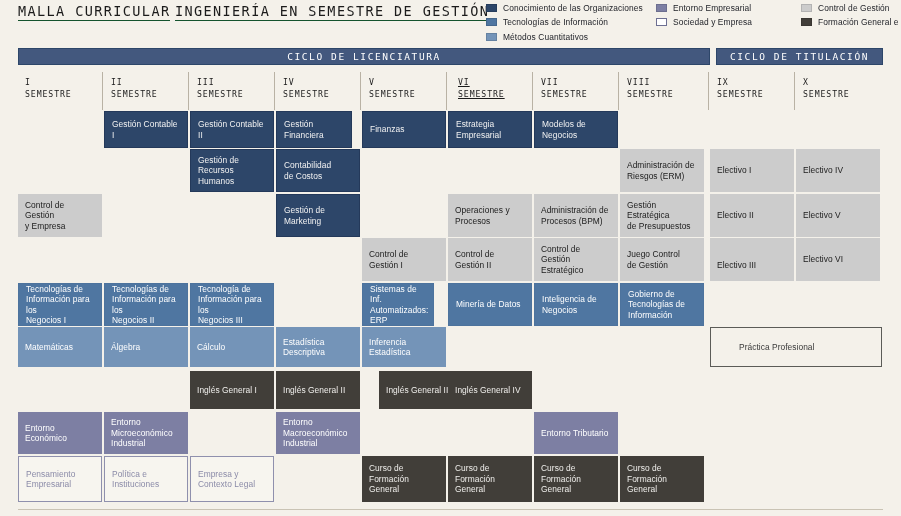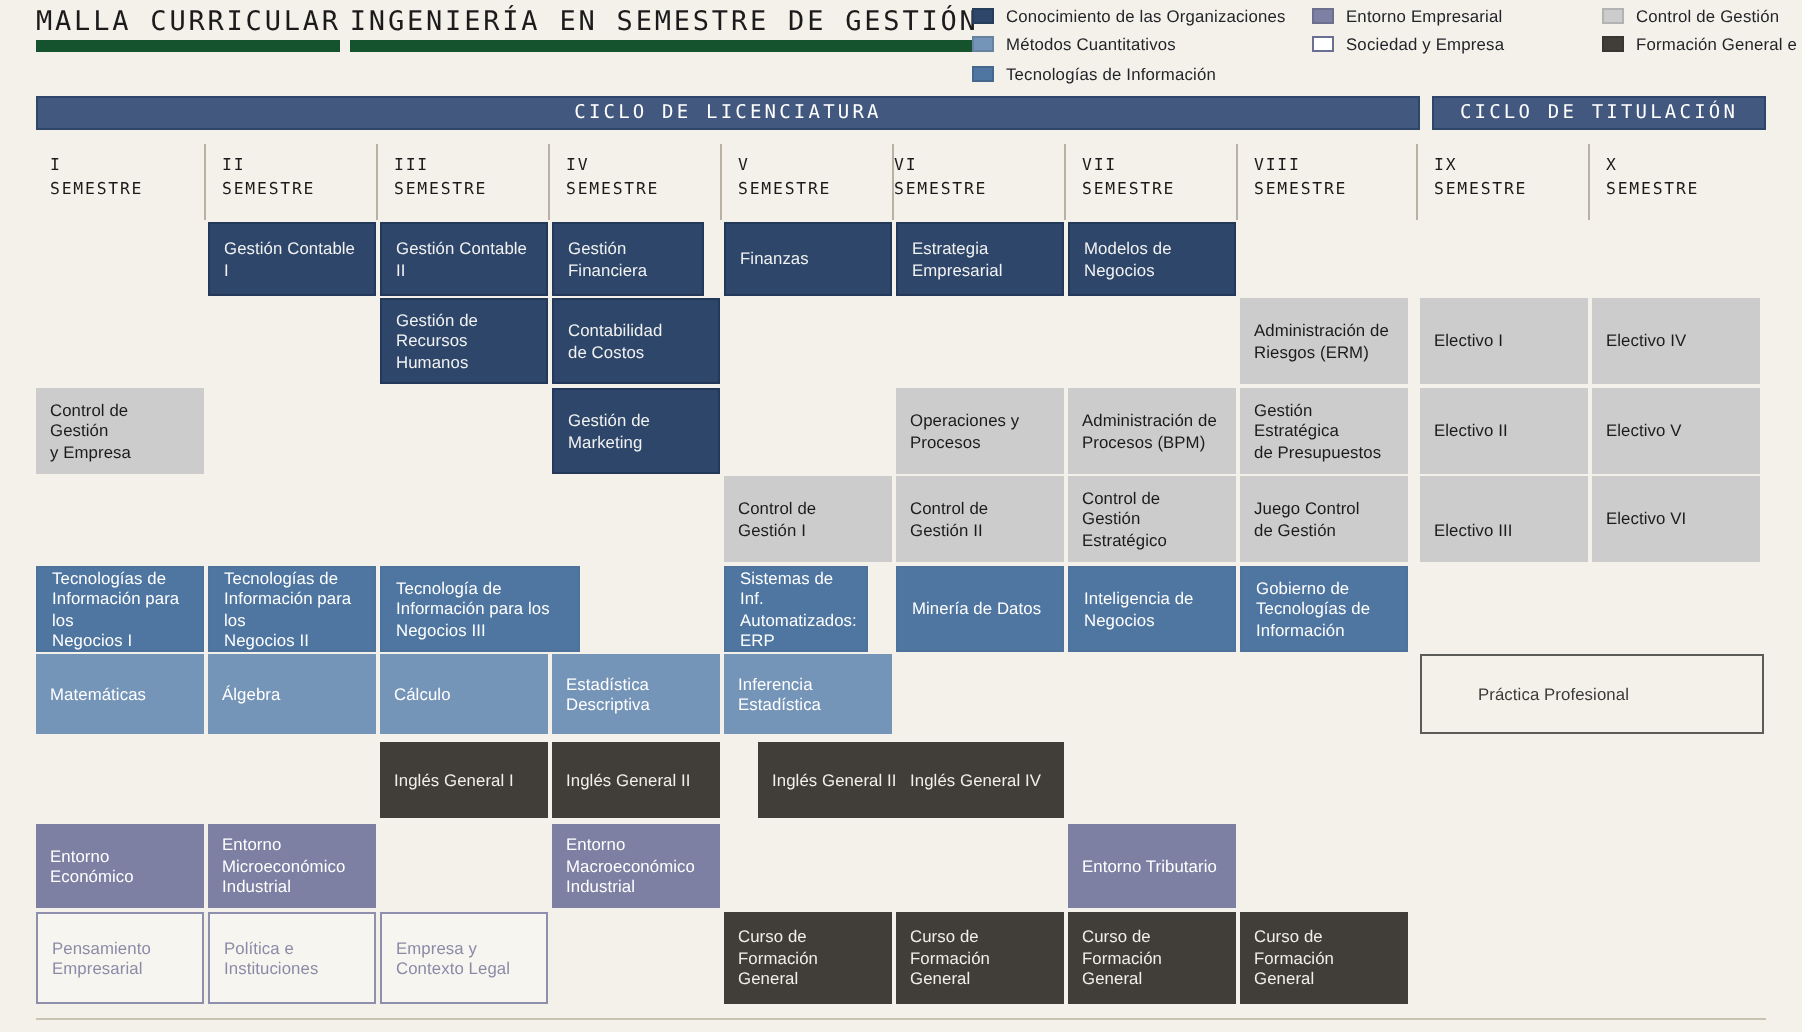--- a/index.html
+++ b/index.html
@@ -11,21 +11,21 @@
   }
   #root { position: relative; width: 901px; height: 516px; }
 
   
   .title-block { position: absolute; left: 18px; top: 2px; }
   .title-line {
     font-family: "DejaVu Sans Mono", monospace;
     font-size: 13.5px;
     letter-spacing: 1.4px;
     color: #1b1b1b;
-    border-bottom: 6px solid #14532d;
+    border-bottom: 1px solid #14532d;
     display: inline-block;
     padding-bottom: 1px;
     margin-bottom: 3px;
     white-space: nowrap;
   }
   .title-line.sub { font-size: 13.5px; }
 
   
   .legend { position: absolute; left: 486px; top: 2px; display: flex; gap: 0; }
   .legend-col { display: flex; flex-direction: column; gap: 3.5px; }
@@ -88,26 +88,26 @@
     <div class="title-line sub">INGENIERÍA EN SEMESTRE DE GESTIÓN</div>
   </div>
 
   <div class="legend" id="legend">
       <div class="legend-col c1">
         <div class="legend-item">
           <span class="legend-sw" style="background: rgb(45, 70, 105); border: 1px solid rgba(0, 0, 0, 0.12);"></span>
           <span class="legend-tx">Conocimiento de las Organizaciones</span>
         </div>
         <div class="legend-item">
+          <span class="legend-sw" style="background: rgb(79, 118, 161); border: 1px solid rgba(0, 0, 0, 0.12);"></span>
+          <span class="legend-tx">Tecnologías de Información</span>
+        </div>
+        <div class="legend-item">
           <span class="legend-sw" style="background: rgb(116, 148, 184); border: 1px solid rgba(0, 0, 0, 0.12);"></span>
           <span class="legend-tx">Métodos Cuantitativos</span>
-        </div>
-        <div class="legend-item">
-          <span class="legend-sw" style="background: rgb(79, 118, 161); border: 1px solid rgba(0, 0, 0, 0.12);"></span>
-          <span class="legend-tx">Tecnologías de Información</span>
         </div>
       </div>
       <div class="legend-col c2">
         <div class="legend-item">
           <span class="legend-sw" style="background: rgb(125, 127, 163); border: 1px solid rgba(0, 0, 0, 0.12);"></span>
           <span class="legend-tx">Entorno Empresarial</span>
         </div>
         <div class="legend-item">
           <span class="legend-sw" style="background: rgb(255, 255, 255); border: 1px solid rgb(109, 111, 146);"></span>
           <span class="legend-tx">Sociedad y Empresa</span>
@@ -147,21 +147,21 @@
       <div class="sem-head" style="left: 276px; width: 84px;">
         <span class="r">IV</span>
         <span class="r">SEMESTRE</span>
       </div>
       <div class="col-divider" style="left: 274px;"></div>
       <div class="sem-head" style="left: 362px; width: 84px;">
         <span class="r">V</span>
         <span class="r">SEMESTRE</span>
       </div>
       <div class="col-divider" style="left: 360px;"></div>
-      <div class="sem-head" style="left: 440px; width: 84px;">
+      <div class="sem-head" style="left: 451px; width: 84px; text-decoration: underline;">
         <span class="r">VI</span>
         <span class="r">SEMESTRE</span>
       </div>
       <div class="col-divider" style="left: 446px;"></div>
       <div class="sem-head" style="left: 534px; width: 84px;">
         <span class="r">VII</span>
         <span class="r">SEMESTRE</span>
       </div>
       <div class="col-divider" style="left: 532px;"></div>
       <div class="sem-head" style="left: 620px; width: 84px;">
@@ -270,21 +270,21 @@
       <div class="cell t-tecnologias" style="left: 18px; width: 84px; top: 283px; height: 43px;">
         <div style="white-space: pre-line;">Tecnologías de
 Información para los
 Negocios I</div>
       </div>
       <div class="cell t-tecnologias" style="left: 104px; width: 84px; top: 283px; height: 43px;">
         <div style="white-space: pre-line;">Tecnologías de
 Información para los
 Negocios II</div>
       </div>
-      <div class="cell t-tecnologias" style="left: 190px; width: 100px; top: 283px; height: 43px;">
+      <div class="cell t-tecnologias" style="left: 190px; width: 84px; top: 283px; height: 43px;">
         <div style="white-space: pre-line;">Tecnología de
 Información para los
 Negocios III</div>
       </div>
       <div class="cell t-tecnologias" style="left: 362px; width: 72px; top: 283px; height: 43px;">
         <div style="white-space: pre-line;">Sistemas de Inf.
 Automatizados:
 ERP</div>
       </div>
       <div class="cell t-tecnologias" style="left: 448px; width: 84px; top: 283px; height: 43px;">

